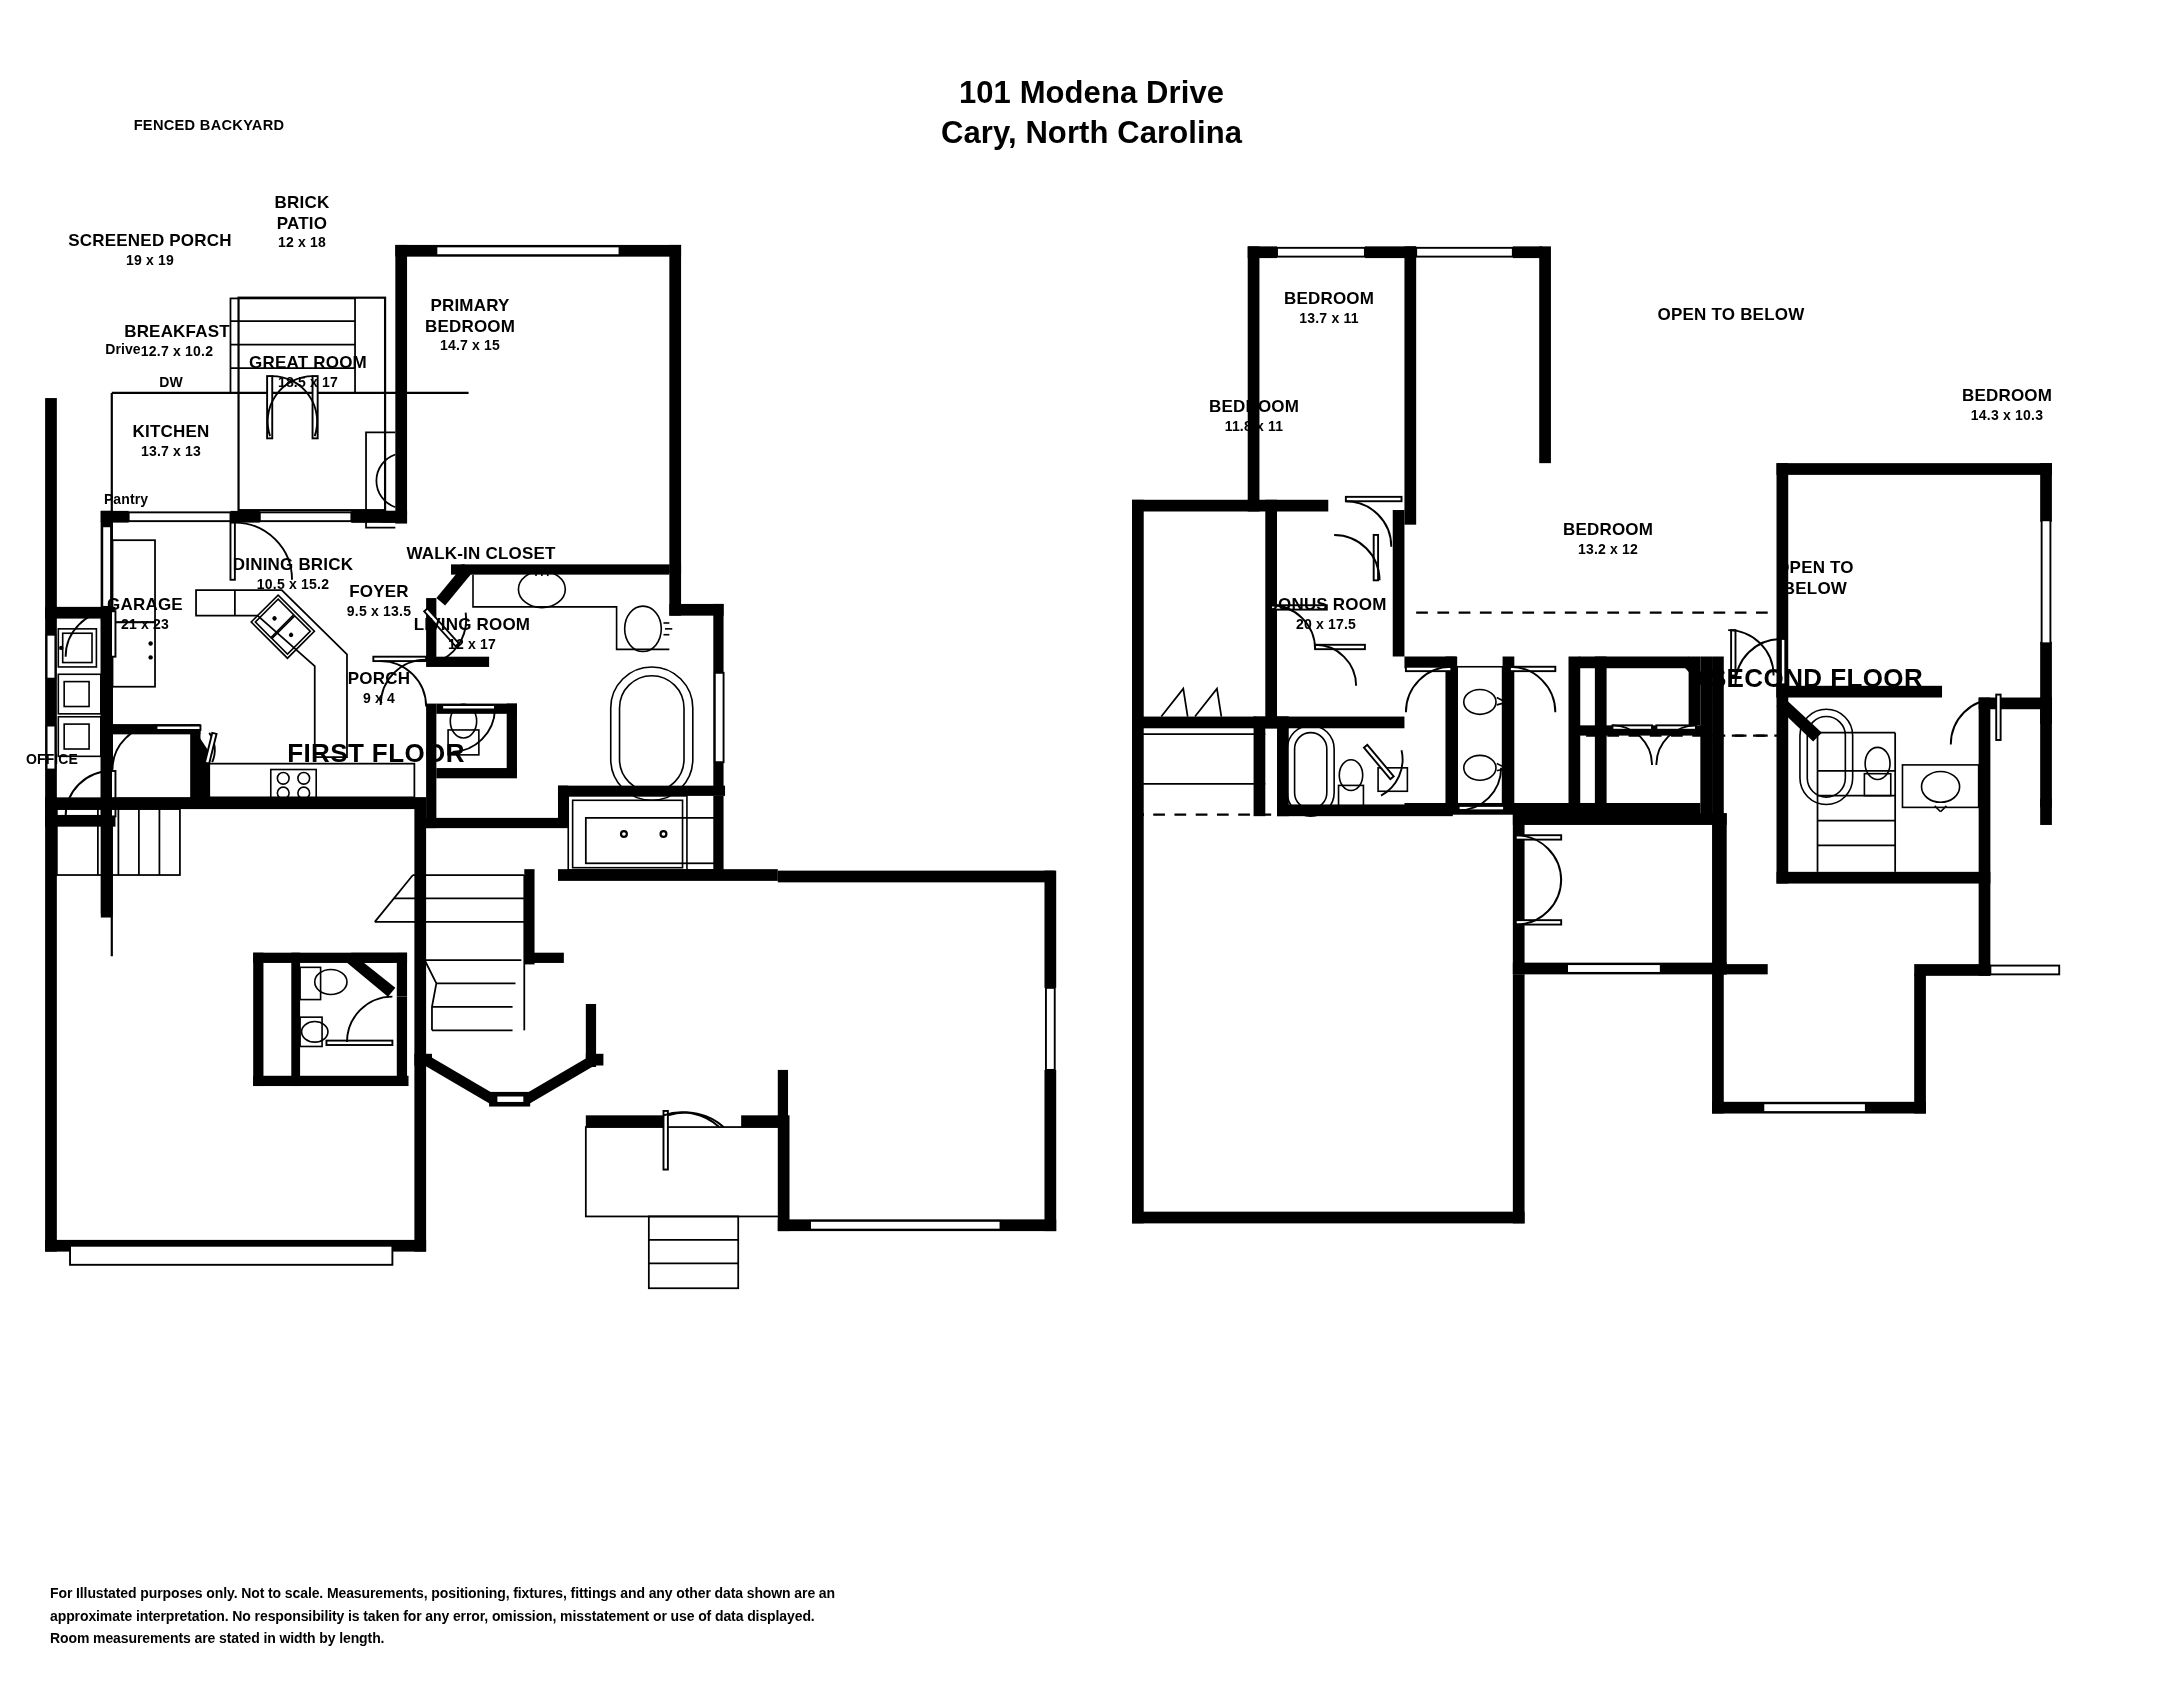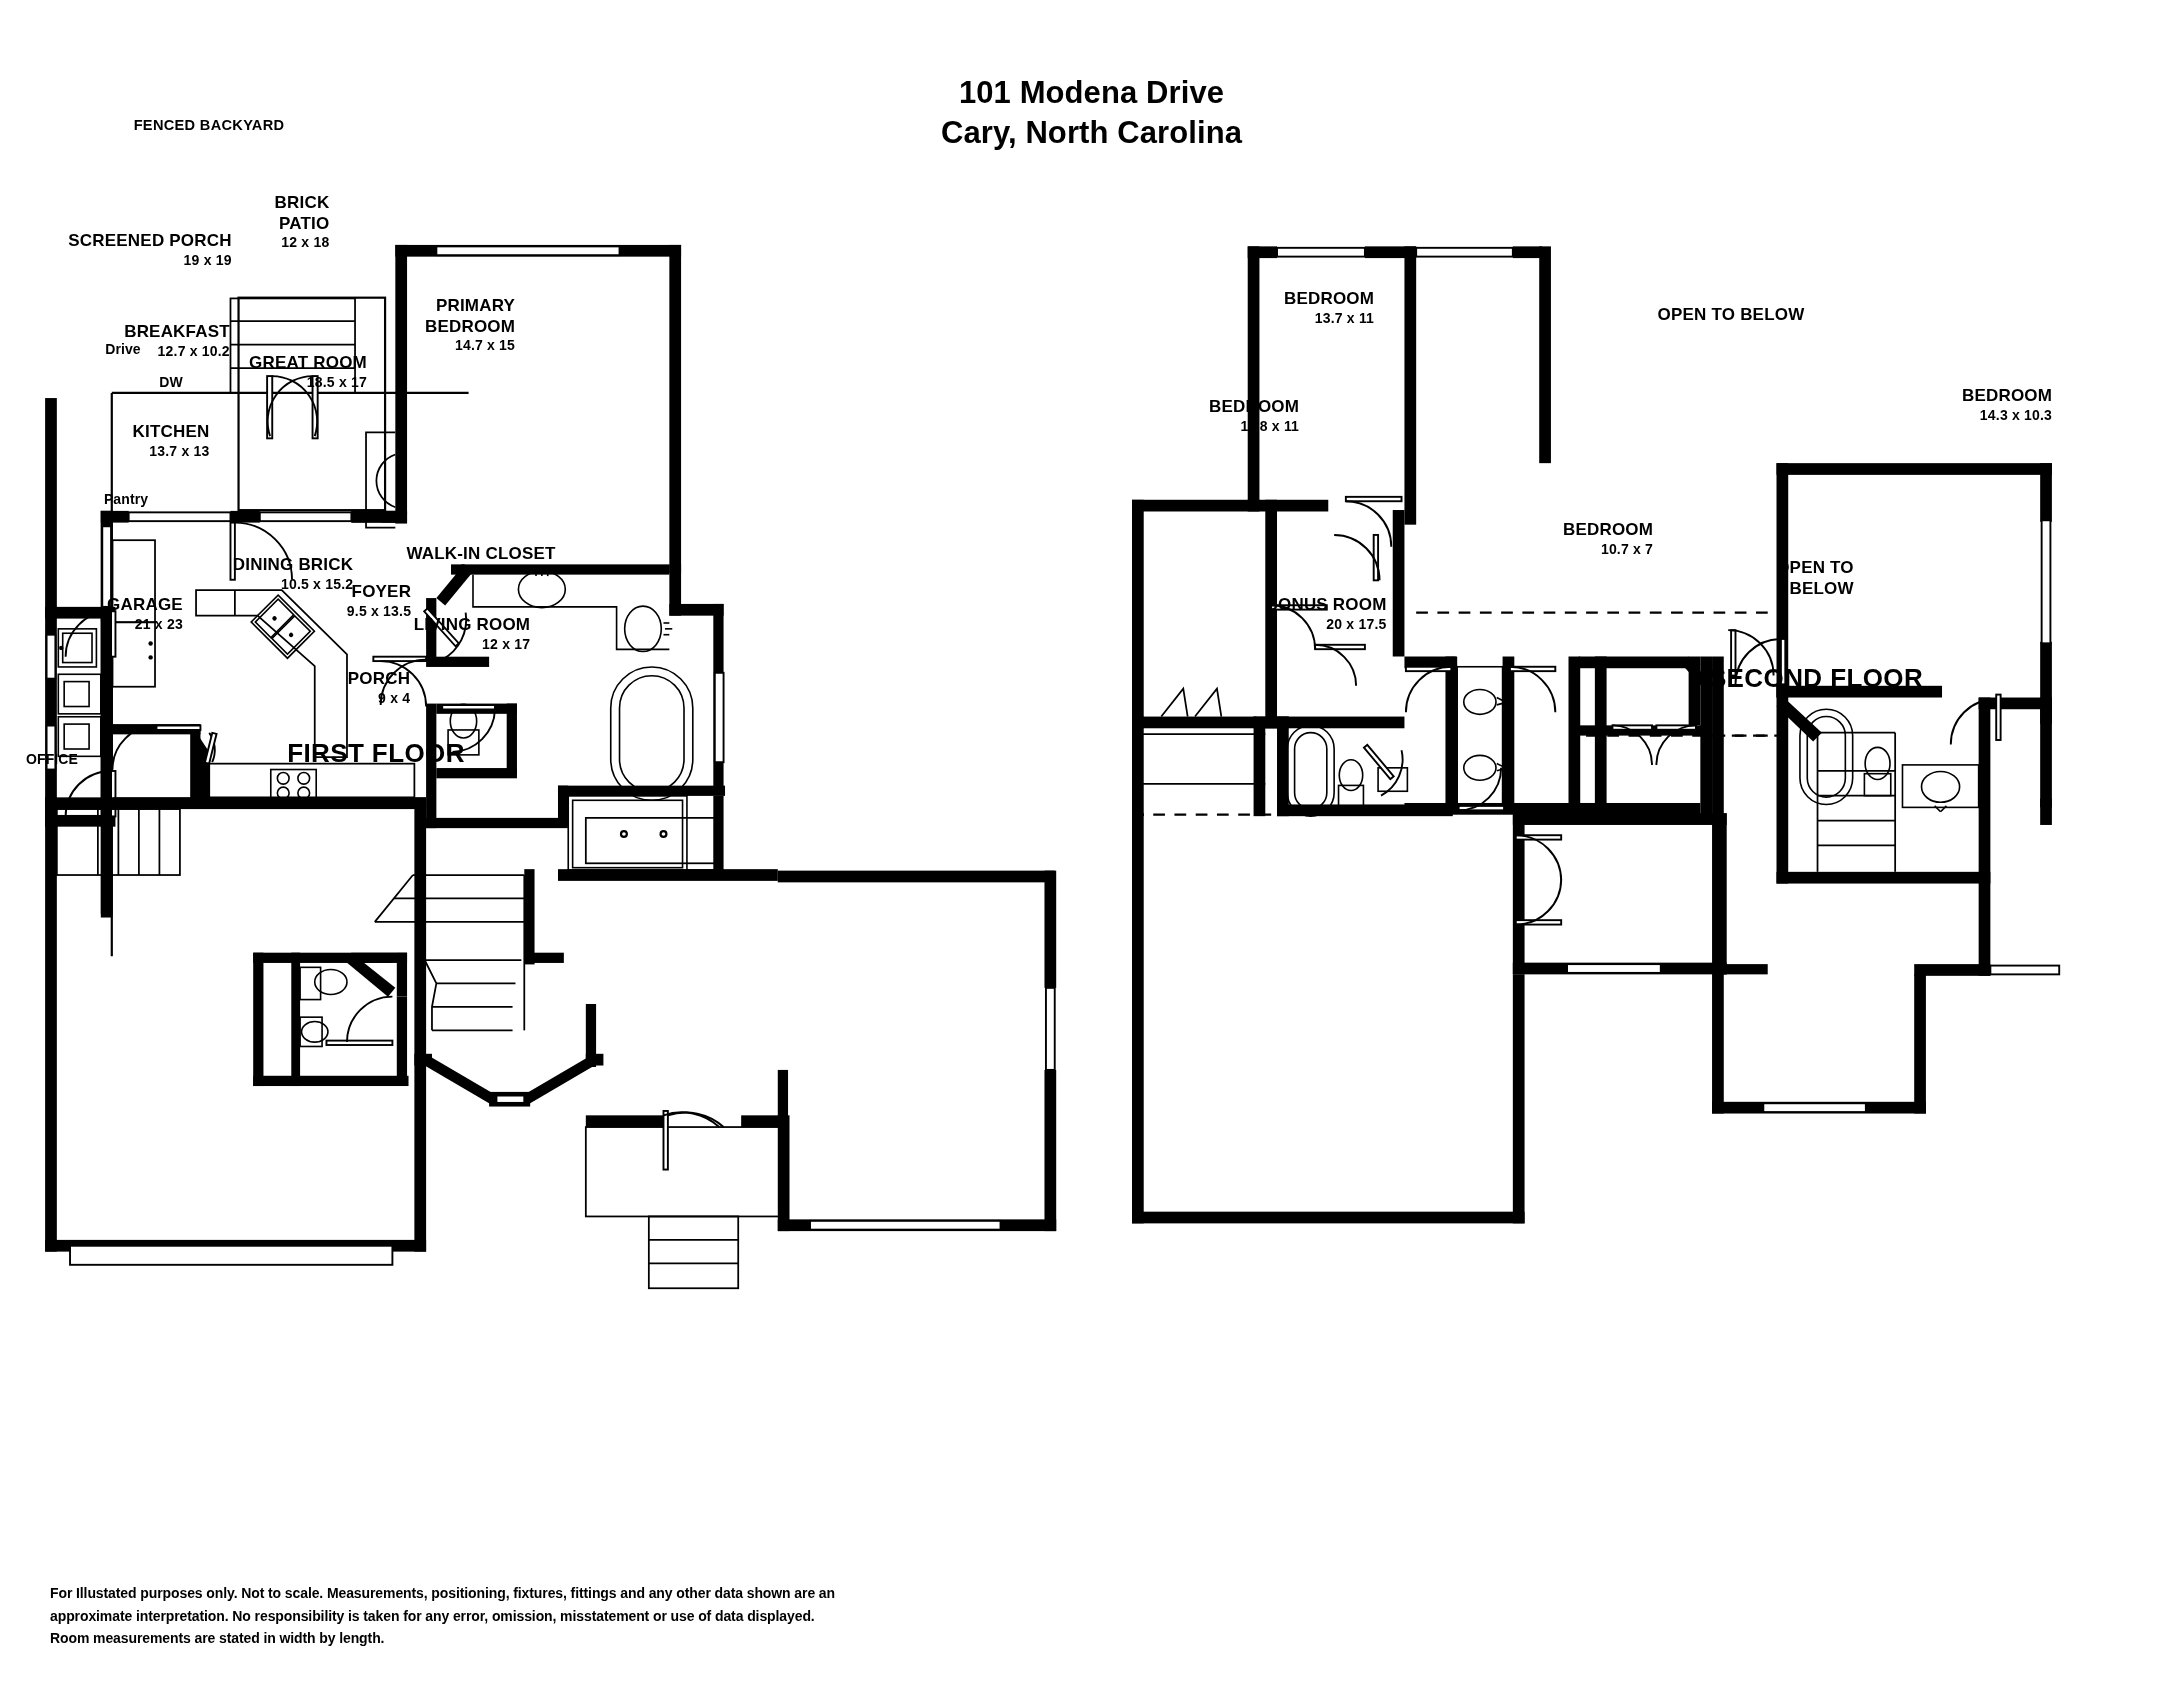--- a/index.html
+++ b/index.html
@@ -30,21 +30,21 @@
     line-height: 1.28;
   }
   .title-line {
     font-size: 31px;
     font-weight: bold;
     letter-spacing: 0.1px;
   }
   .fp-label {
     position: absolute;
     font-weight: bold;
-    text-align: right;
+    text-align: center;
     line-height: 1.22;
     white-space: nowrap;
     transform: translateX(-50%);
   }
   .fp-label .ln { display: block; }
   .rm-name  { font-size: 17px; letter-spacing: 0.2px; }
   .rm-dim   { font-size: 14px; letter-spacing: 0.2px; }
   .rm-small { font-size: 14px; letter-spacing: 0.1px; }
   .tag-out  { font-size: 14.6px; letter-spacing: 0.3px; }
   .floor-title {
@@ -684,21 +684,21 @@
     <span class="ln rm-dim">11.8 x 11</span>
   </div>
 
   <div class="fp-label" style="left:2007px; top:386px;">
     <span class="ln rm-name">BEDROOM</span>
     <span class="ln rm-dim">14.3 x 10.3</span>
   </div>
 
   <div class="fp-label" style="left:1608px; top:520px;">
     <span class="ln rm-name">BEDROOM</span>
-    <span class="ln rm-dim">10.7 x 7</span>
+    <span class="ln rm-dim">13.2 x 12</span>
   </div>
 
   <div class="fp-label" style="left:1326px; top:595px;">
     <span class="ln rm-name">BONUS ROOM</span>
     <span class="ln rm-dim">20 x 17.5</span>
   </div>
 
   <div class="fp-label" style="left:1731px; top:305px;">
     <span class="ln rm-name">OPEN TO BELOW</span>
   </div>

